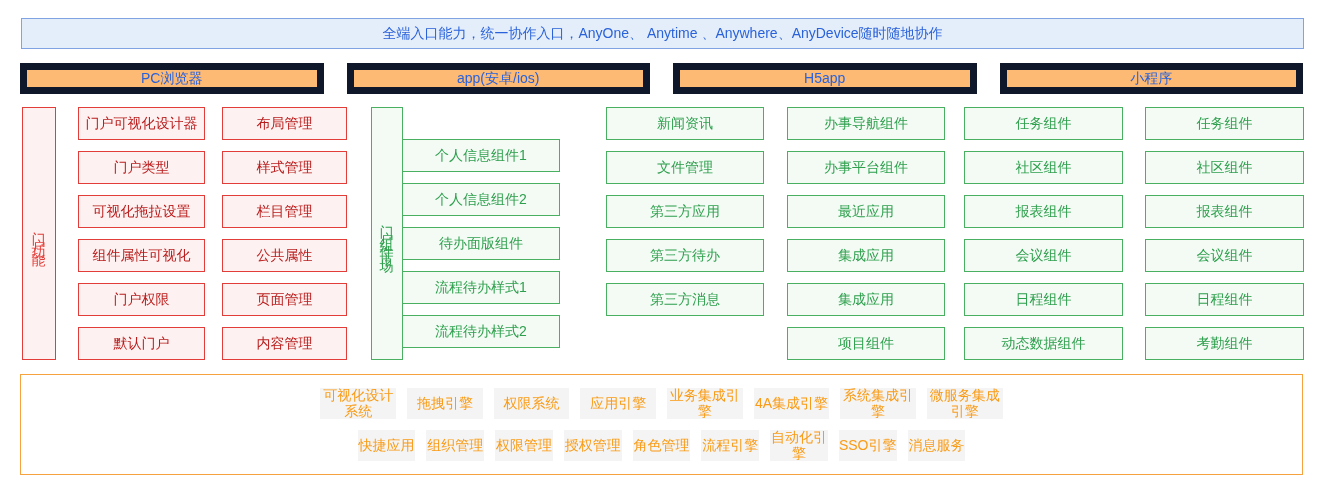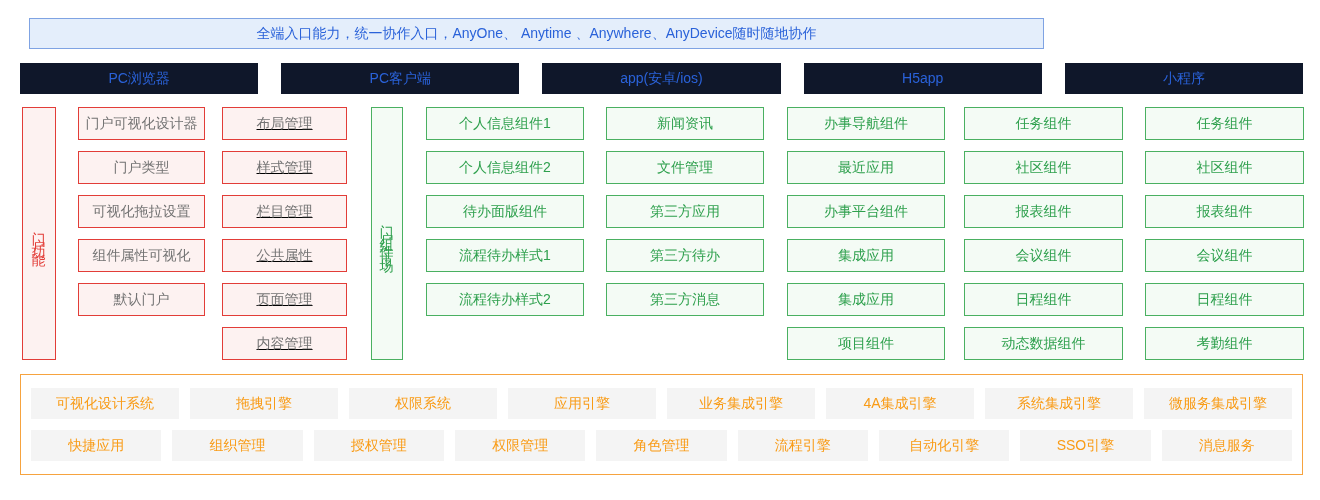--- a/index.html
+++ b/index.html
@@ -7,75 +7,74 @@
     position:relative;width:1320px;height:500px;background:#fff;
     font-family:"Liberation Sans","DejaVu Sans",sans-serif;
     font-size:14px;overflow:hidden;
   }
   .box{
     box-sizing:border-box;display:flex;align-items:center;justify-content:center;
     text-align:center;line-height:1.1;
   }
   
   .banner{
-    position:absolute;left:29px;top:18px;width:1015px;height:31px;
+    position:absolute;left:21px;top:18px;width:1283px;height:31px;
     border:1px solid #7fa3e3;background:#e4eefb;color:#2a62d9;
   }
   
   .channels{
     position:absolute;left:20px;top:63px;width:1283px;height:31px;
     display:flex;gap:23px;
   }
-  .channels .box{flex:1;border:7px solid #0f172a;background:#0f172a;color:#2a62d9;}
+  .channels .box{flex:1;border:7px solid #0f172a;background:#fdba74;color:#2a62d9;}
   
   .mid{position:absolute;left:0;top:107px;width:1320px;height:253px;}
   .vbar{
     position:absolute;top:0;height:253px;box-sizing:border-box;
     display:flex;align-items:center;justify-content:center;
   }
   .vbar span{
     writing-mode:vertical-rl;text-orientation:upright;letter-spacing:7px;
     line-height:1;
   }
   .vbar.red{left:22px;width:34px;border:1.5px solid #e23d38;background:#fdf2f1;color:#e23d38;}
   .vbar.green{left:371px;width:32px;border:1px solid #4ab061;background:#f4fbf5;color:#2ea04d;}
   .col{position:absolute;top:0;display:flex;flex-direction:column;gap:11px;}
   .col .box{height:33px;flex:none;}
-  .col.red .box{border:1.5px solid #e23d38;background:#fdf2f1;color:#737373;}
+  .col.red .box{border:1.5px solid #e23d38;background:#fdf2f1;color:#b91c1c;}
   .col.green .box{border:1px solid #4ab061;background:#f4fbf5;color:#2ea04d;}
   .c-r1{left:78px;width:127px;}
-  .c-r2{left:222px;width:125px;text-decoration:underline;}
-  .c-g0{left:426px;width:158px;}
+  .c-r2{left:222px;width:125px;}
+  .c-g0{left:402px;width:158px;margin-top:32px;}
   .c-g1{left:606px;width:158px;}
   .c-g2{left:787px;width:158px;}
   .c-g3{left:964px;width:159px;}
   .c-g4{left:1145px;width:159px;}
   
   .platform{
     position:absolute;left:20px;top:374px;width:1283px;height:101px;
     box-sizing:border-box;border:1px solid #f6a33f;
-    padding:13px 10px;display:flex;flex-direction:column;justify-content:space-between;
+    padding:13px 10px;display:flex;flex-direction:column;justify-content:space-between;align-items:center;
   }
   .prow{display:flex;gap:11px;height:31px;}
   .prow .box{flex:1;background:#f4f4f4;color:#f99b15;border:none;}
 </style>
 </head>
 <body>
 
 <div class="page">
 
   <div class="box banner">
     <span>全端入口能力，统一协作入口，AnyOne、 Anytime 、Anywhere、AnyDevice随时随地协作</span>
   </div>
 
   <div class="channels">
 
       <div class="box">PC浏览器</div>
 
-      <div class="box">PC客户端</div>
 
       <div class="box">app(安卓/ios)</div>
 
       <div class="box">H5app</div>
 
       <div class="box">小程序</div>
     </div>
 
   <div class="mid">
 
@@ -86,20 +85,21 @@
     <div class="col red c-r1">
 
         <div class="box">门户可视化设计器</div>
 
         <div class="box">门户类型</div>
 
         <div class="box">可视化拖拉设置</div>
 
         <div class="box">组件属性可视化</div>
 
+        <div class="box">门户权限</div>
 
         <div class="box">默认门户</div>
       </div>
 
     <div class="col red c-r2">
 
         <div class="box">布局管理</div>
 
         <div class="box">样式管理</div>
 
@@ -141,23 +141,23 @@
 
         <div class="box">第三方待办</div>
 
         <div class="box">第三方消息</div>
       </div>
 
     <div class="col green c-g2">
 
         <div class="box">办事导航组件</div>
 
+        <div class="box">办事平台组件</div>
+
         <div class="box">最近应用</div>
-
-        <div class="box">办事平台组件</div>
 
         <div class="box">集成应用</div>
 
         <div class="box">集成应用</div>
 
         <div class="box">项目组件</div>
       </div>
 
     <div class="col green c-g3">
 
@@ -210,24 +210,24 @@
         <div class="box">系统集成引擎</div>
 
         <div class="box">微服务集成引擎</div>
       </div>
     <div class="prow">
 
         <div class="box">快捷应用</div>
 
         <div class="box">组织管理</div>
 
+        <div class="box">权限管理</div>
+
         <div class="box">授权管理</div>
 
-        <div class="box">权限管理</div>
-
         <div class="box">角色管理</div>
 
         <div class="box">流程引擎</div>
 
         <div class="box">自动化引擎</div>
 
         <div class="box">SSO引擎</div>
 
         <div class="box">消息服务</div>
       </div>

